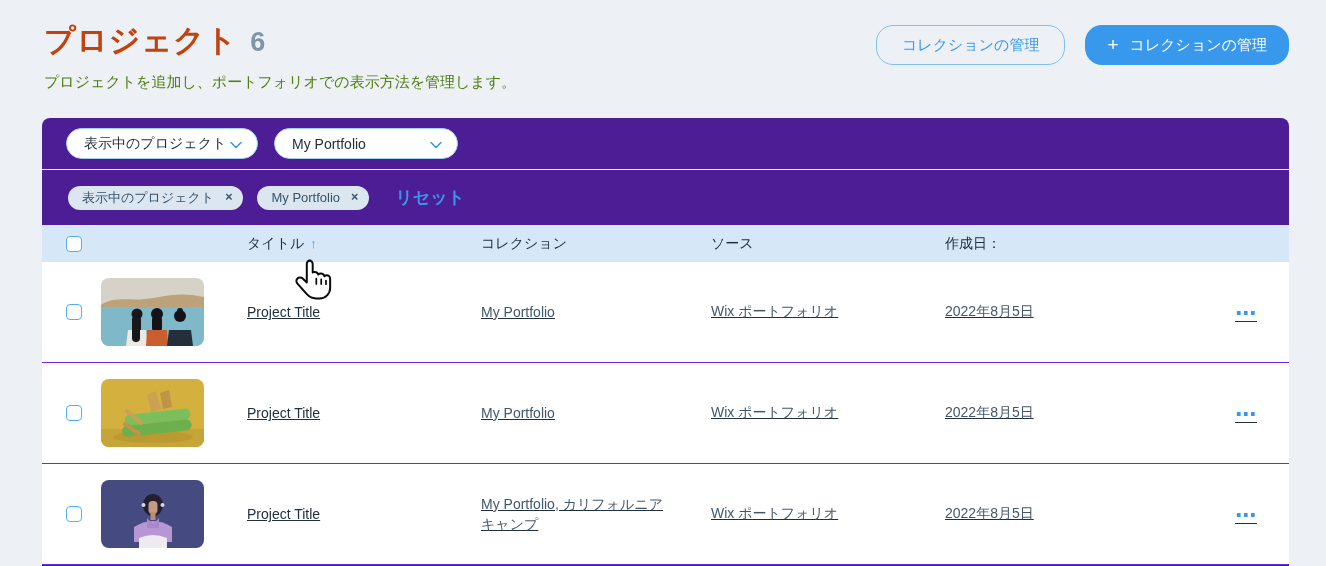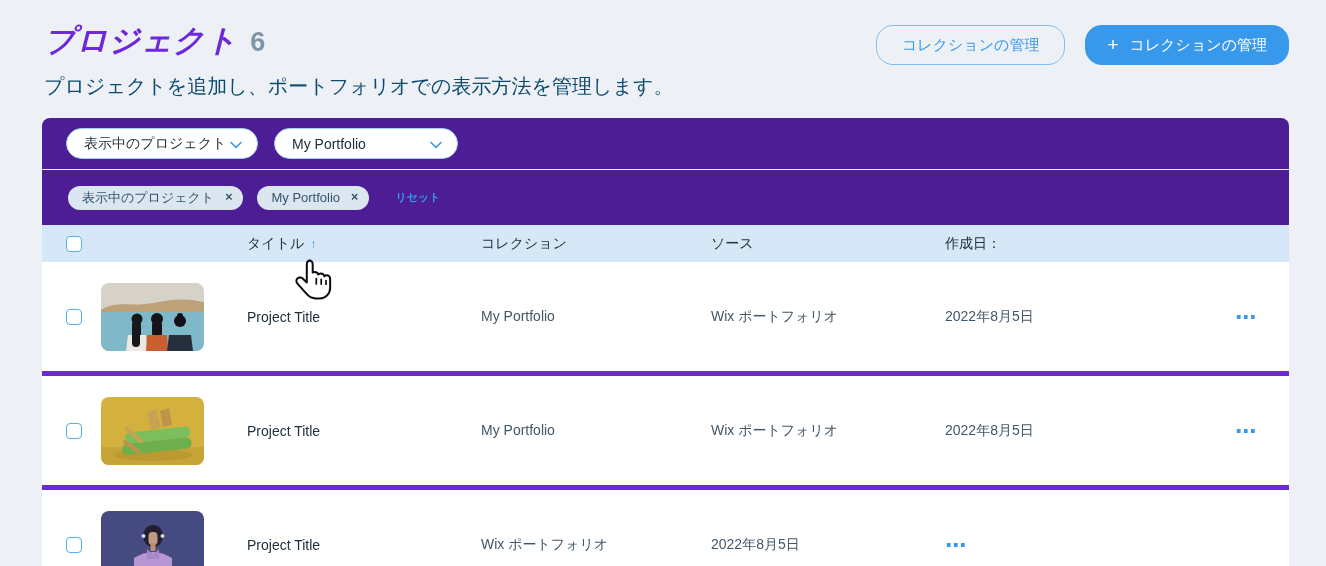--- a/index.html
+++ b/index.html
@@ -8,23 +8,23 @@
     position: relative;
     background: #EDF1F6;
     font-family: "Liberation Sans", "DejaVu Sans", sans-serif;
     color: #20303C;
     overflow: hidden;
   }
 
   
   .page-header { position: absolute; left: 44px; top: 20px; }
   .title-row { display: flex; align-items: baseline; gap: 13px; }
-  .page-title { font-size: 31px; font-weight: 800; color: #6d28d9; letter-spacing: 0.5px; font-style: italic; }
+  .page-title { font-size: 31px; font-weight: 800; color: #c2410c; letter-spacing: 0.5px; }
   .page-count { font-size: 27px; font-weight: 700; color: #7E96A8; }
-  .page-subtitle { margin-top: 11px; font-size: 20px; color: #0c4a6e; }
+  .page-subtitle { margin-top: 11px; font-size: 15px; color: #4d7c0f; }
 
   .header-actions { position: absolute; top: 25px; right: 37px; display: flex; gap: 20px; align-items: center; }
   .btn { height: 40px; border-radius: 17px; font-size: 15px; display: inline-flex; align-items: center; cursor: pointer; font-family: inherit; white-space: nowrap; }
   .btn-ghost { padding: 0 25px; color: #3899EC; background: transparent; border: 1px solid #7CC0F0; }
   .btn-primary { padding: 0 22px; background: #3899EC; color: #ffffff; border: none; gap: 11px; }
   .plus-glyph { font-size: 19px; font-weight: 400; line-height: 1; position: relative; top: -1px; }
 
   
   .card {
     position: absolute; left: 42px; top: 118px;
@@ -43,27 +43,27 @@
   .dropdown.dd-2 { width: 184px; }
 
   
   .chips-row { height: 55px; display: flex; align-items: center; gap: 14px; padding-left: 26px; }
   .chip {
     background: #DCE6F0; border-radius: 12px; height: 24px;
     display: inline-flex; align-items: center; gap: 11px;
     padding: 0 11px 0 14px; font-size: 13px; color: #33536D;
   }
   .chip-x { font-size: 12.5px; font-weight: 700; color: #33536D; cursor: pointer; line-height: 1; }
-  .reset-link { color: #3899EC; font-size: 11px; font-weight: 700; margin-left: 12px; cursor: pointer; }
+  .reset-link { color: #3899EC; font-size: 17px; font-weight: 700; margin-left: 12px; cursor: pointer; }
 
   
   .grid-cols { display: grid; grid-template-columns: 59px 146px 234px 230px 234px 290px 1fr; align-items: center; }
   .thead { height: 37px; background: #D6E8F8; font-size: 14px; color: #20303C; }
   .sort-arrow { color: #3899EC; margin-left: 6px; font-size: 13px; }
-  .trow { height: 114px; border-bottom: 5px solid #6d28d9; font-size: 14px; background: #fff; }
+  .trow { height: 101px; border-bottom: 1px solid #6d28d9; font-size: 14px; background: #fff; text-decoration: underline; }
   .checkbox { width: 16px; height: 16px; border: 1.6px solid #53B0EF; border-radius: 4px; background: #fff; margin-left: 24px; cursor: pointer; }
   .thumb { width: 103px; height: 68px; border-radius: 8px; overflow: hidden; display: block; cursor: pointer; }
   .thumb svg { display: block; }
   .cell-title { color: #20303C; }
   .cell-muted { color: #42576A; }
   .cell-collection { padding-right: 44px; line-height: 1.45; }
   .menu-dots { color: #3899EC; font-size: 21px; font-weight: 800; letter-spacing: 1px; cursor: pointer; line-height: 1; }
 
   
   .hand-cursor { position: absolute; left: 294px; top: 257px; z-index: 50; pointer-events: none; }
@@ -207,20 +207,21 @@
           <rect x="49.5" y="32" width="5" height="8" fill="#B98E79"></rect>
           <circle cx="42.5" cy="25" r="2" fill="#CFD7E8"></circle>
           <circle cx="61.5" cy="25" r="2" fill="#CFD7E8"></circle>
           <path d="M33 47 Q52 35 71 47 L71 62 L33 62 Z" fill="#B697D4"></path>
           <path d="M46 38 L52 44 L58 38 L58 48 L46 48 Z" fill="#A888C8"></path>
           <path d="M38 58 Q52 52 66 58 L66 68 L38 68 Z" fill="#EDEBF0"></path>
         </svg>
       </span>
     </div>
     <div class="cell-title">Project Title</div>
+    <div class="cell-muted cell-collection">My Portfolio, カリフォルニアキャンプ</div>
     <div class="cell-muted">Wix ポートフォリオ</div>
     <div class="cell-muted">2022年8月5日</div>
     <div><span class="menu-dots">⋯</span></div>
   </div>
 
 </div>
 
 <div class="hand-cursor">
   <svg width="38" height="49" viewBox="0 0 38 49">
     <path d="M16.5 3.5 c-2.2 0 -3.7 1.6 -3.7 3.7 v18.3 l-4.1 -4 c-1.5 -1.5 -3.9 -1.5 -5.3 0 c-1.4 1.4 -1.3 3.7 0.05 5.1 l9.4 10.6 c2.3 2.5 5.4 4.2 9 4.2 h3.9 c5.8 0 10.4 -4.7 10.4 -10.4 v-9.3 c0 -1.9 -1.6 -3.4 -3.4 -3.4 c-0.9 0 -1.7 0.35 -2.3 0.9 c-0.4 -1.6 -1.9 -2.8 -3.6 -2.8 c-1 0 -1.9 0.4 -2.6 1.05 c-0.5 -1.5 -1.9 -2.55 -3.5 -2.55 c-0.75 0 -1.45 0.22 -2.05 0.6 V7.2 c0 -2.1 -1.5 -3.7 -3.7 -3.7 Z" fill="#ffffff" stroke="#0a0a0a" stroke-width="2" stroke-linejoin="round"></path>

